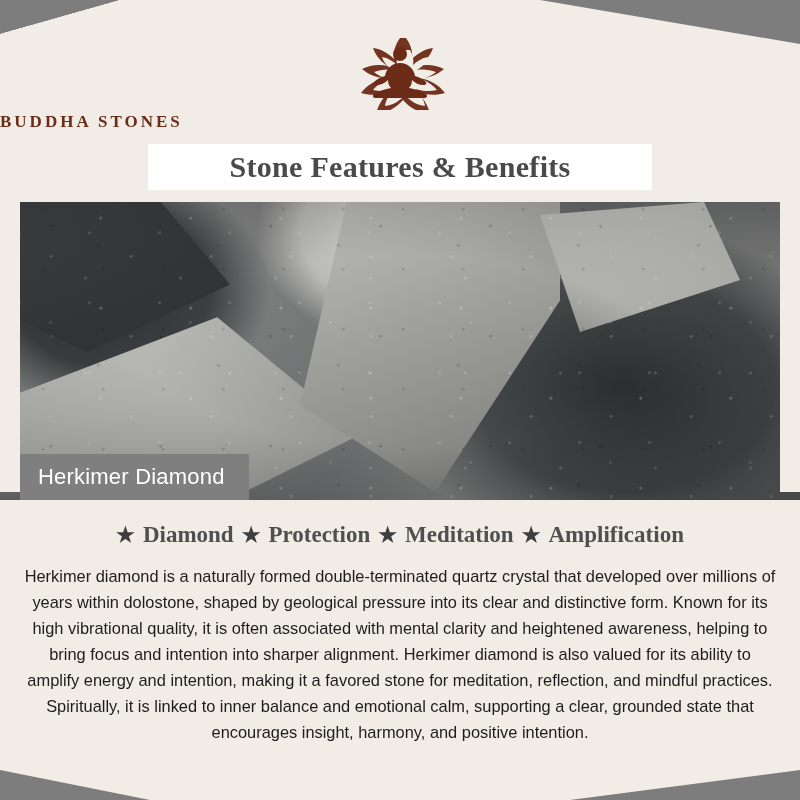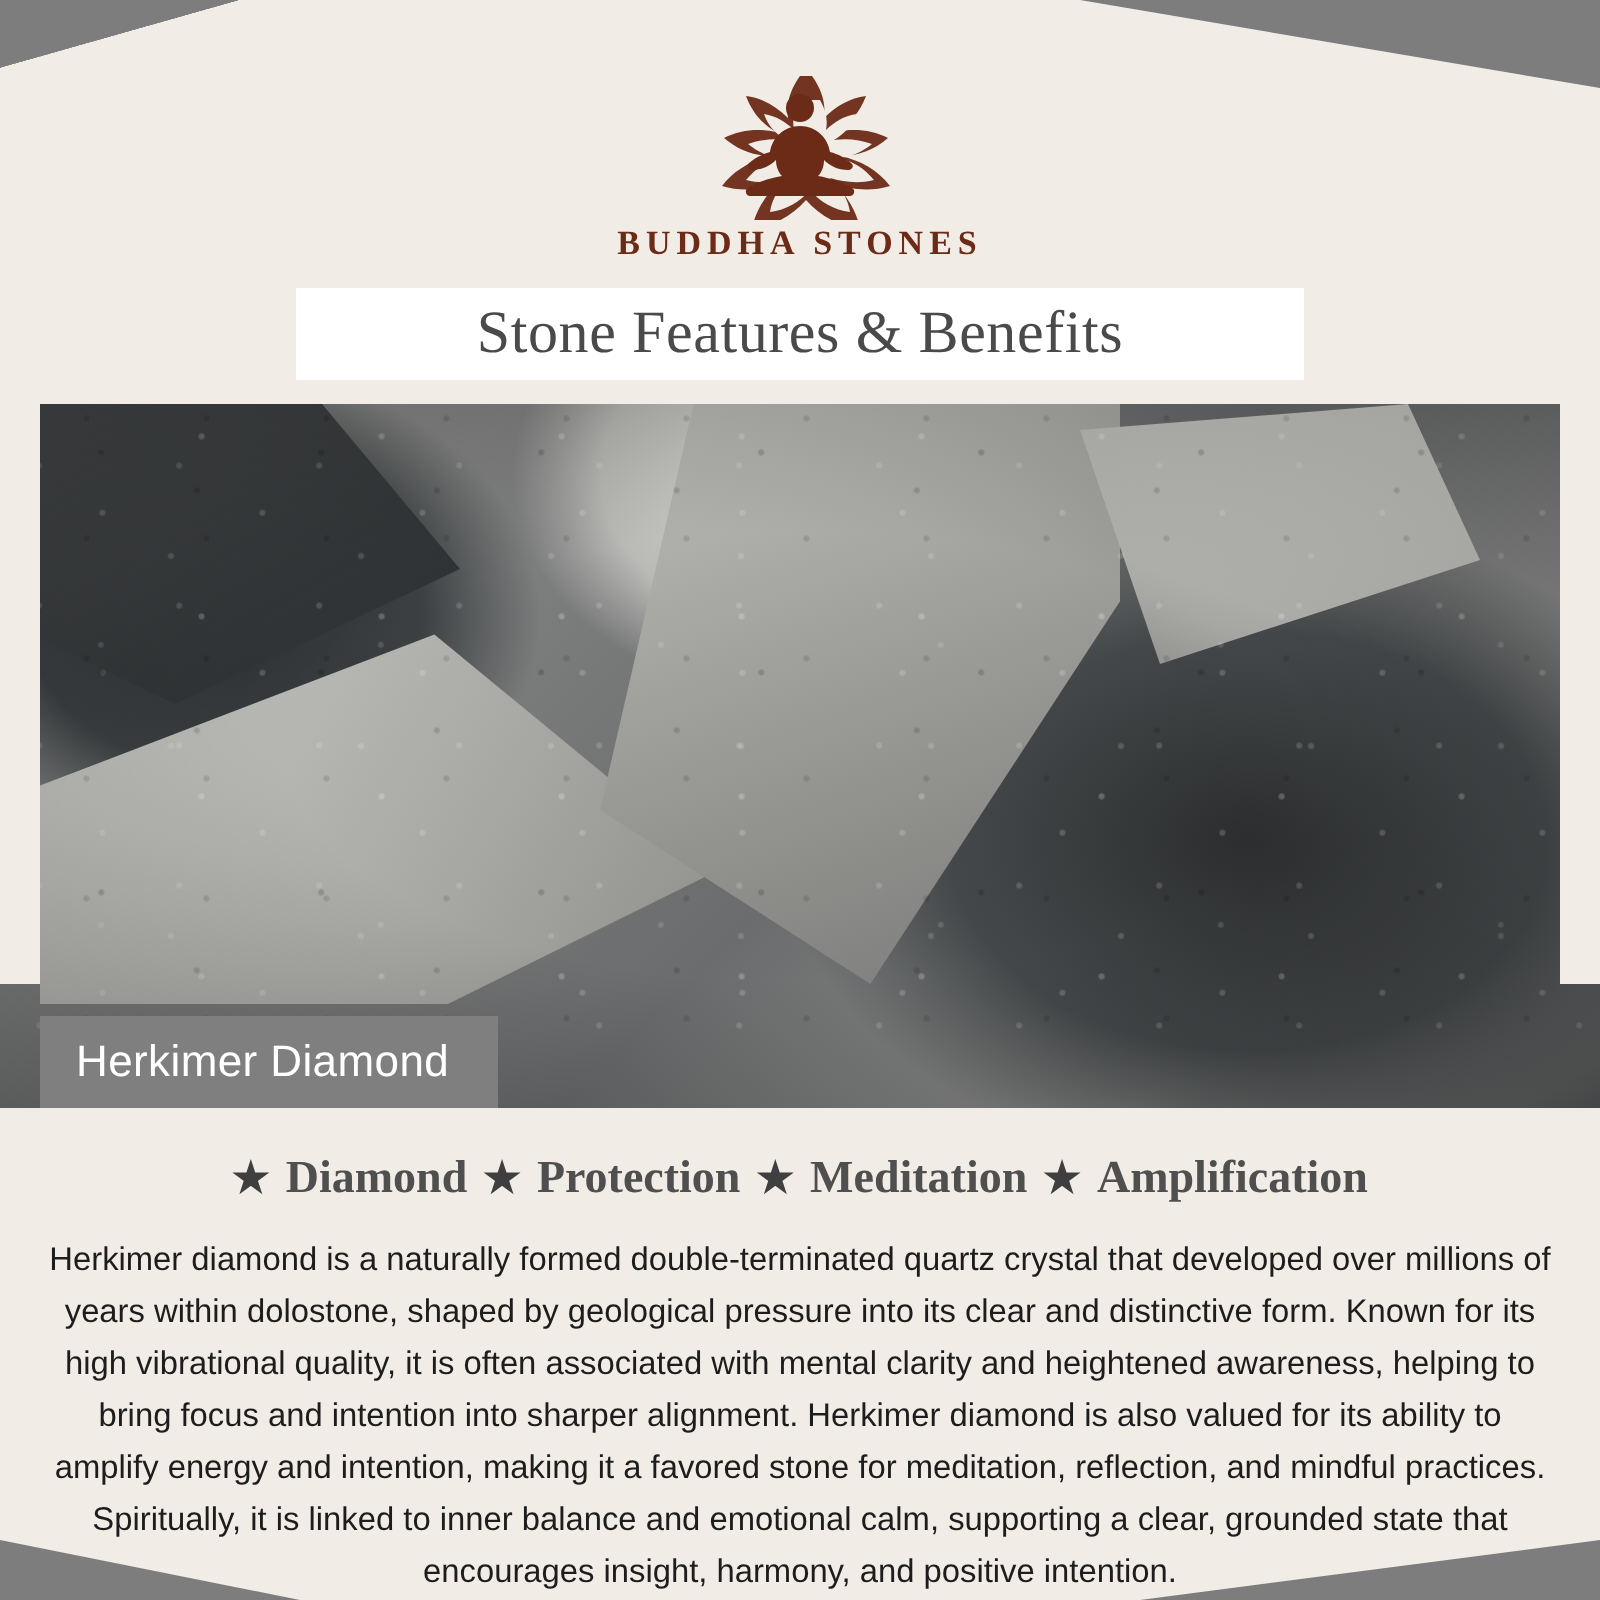--- a/index.html
+++ b/index.html
@@ -48,21 +48,21 @@
     bottom: 0; right: 0;
     width: 230px; height: 30px;
     background: #7d7d7d;
     clip-path: polygon(100% 100%, 100% 0, 0 100%);
   }
 
   
   .brand {
     position: relative;
     padding-top: 24px;
-    text-align: center;
+    text-align: left;
     z-index: 3;
   }
   .brand-logo {
     display: block;
     margin: 0 auto;
     width: 170px;
     height: 86px;
   }
   .brand-name {
     margin-top: 2px;
@@ -88,30 +88,30 @@
     height: 46px;
     background: #ffffff;
     display: flex;
     align-items: center;
     justify-content: center;
   }
   .title-bar h1 {
     margin: 16px;
     font-family: "Liberation Serif", serif;
     font-size: 30px;
-    font-weight: normal;
+    font-weight: bold;
     color: #4a4a4a;
     letter-spacing: 0.3px;
   }
 
   
   .hero {
     position: relative;
     margin-top: 12px;
-    height: 352px;
+    height: 298px;
     width: 800px;
     overflow: hidden;
     background: #0369a1;
   }
   .hero-bg {
     position: absolute;
     inset: 0;
     background:
       radial-gradient(ellipse 220px 170px at 14% 30%, #2e3133 0%, #3c4042 45%, rgba(60,64,66,0) 72%),
       radial-gradient(ellipse 300px 210px at 78% 62%, #2b2d2e 0%, #45484a 50%, rgba(69,72,74,0) 78%),

